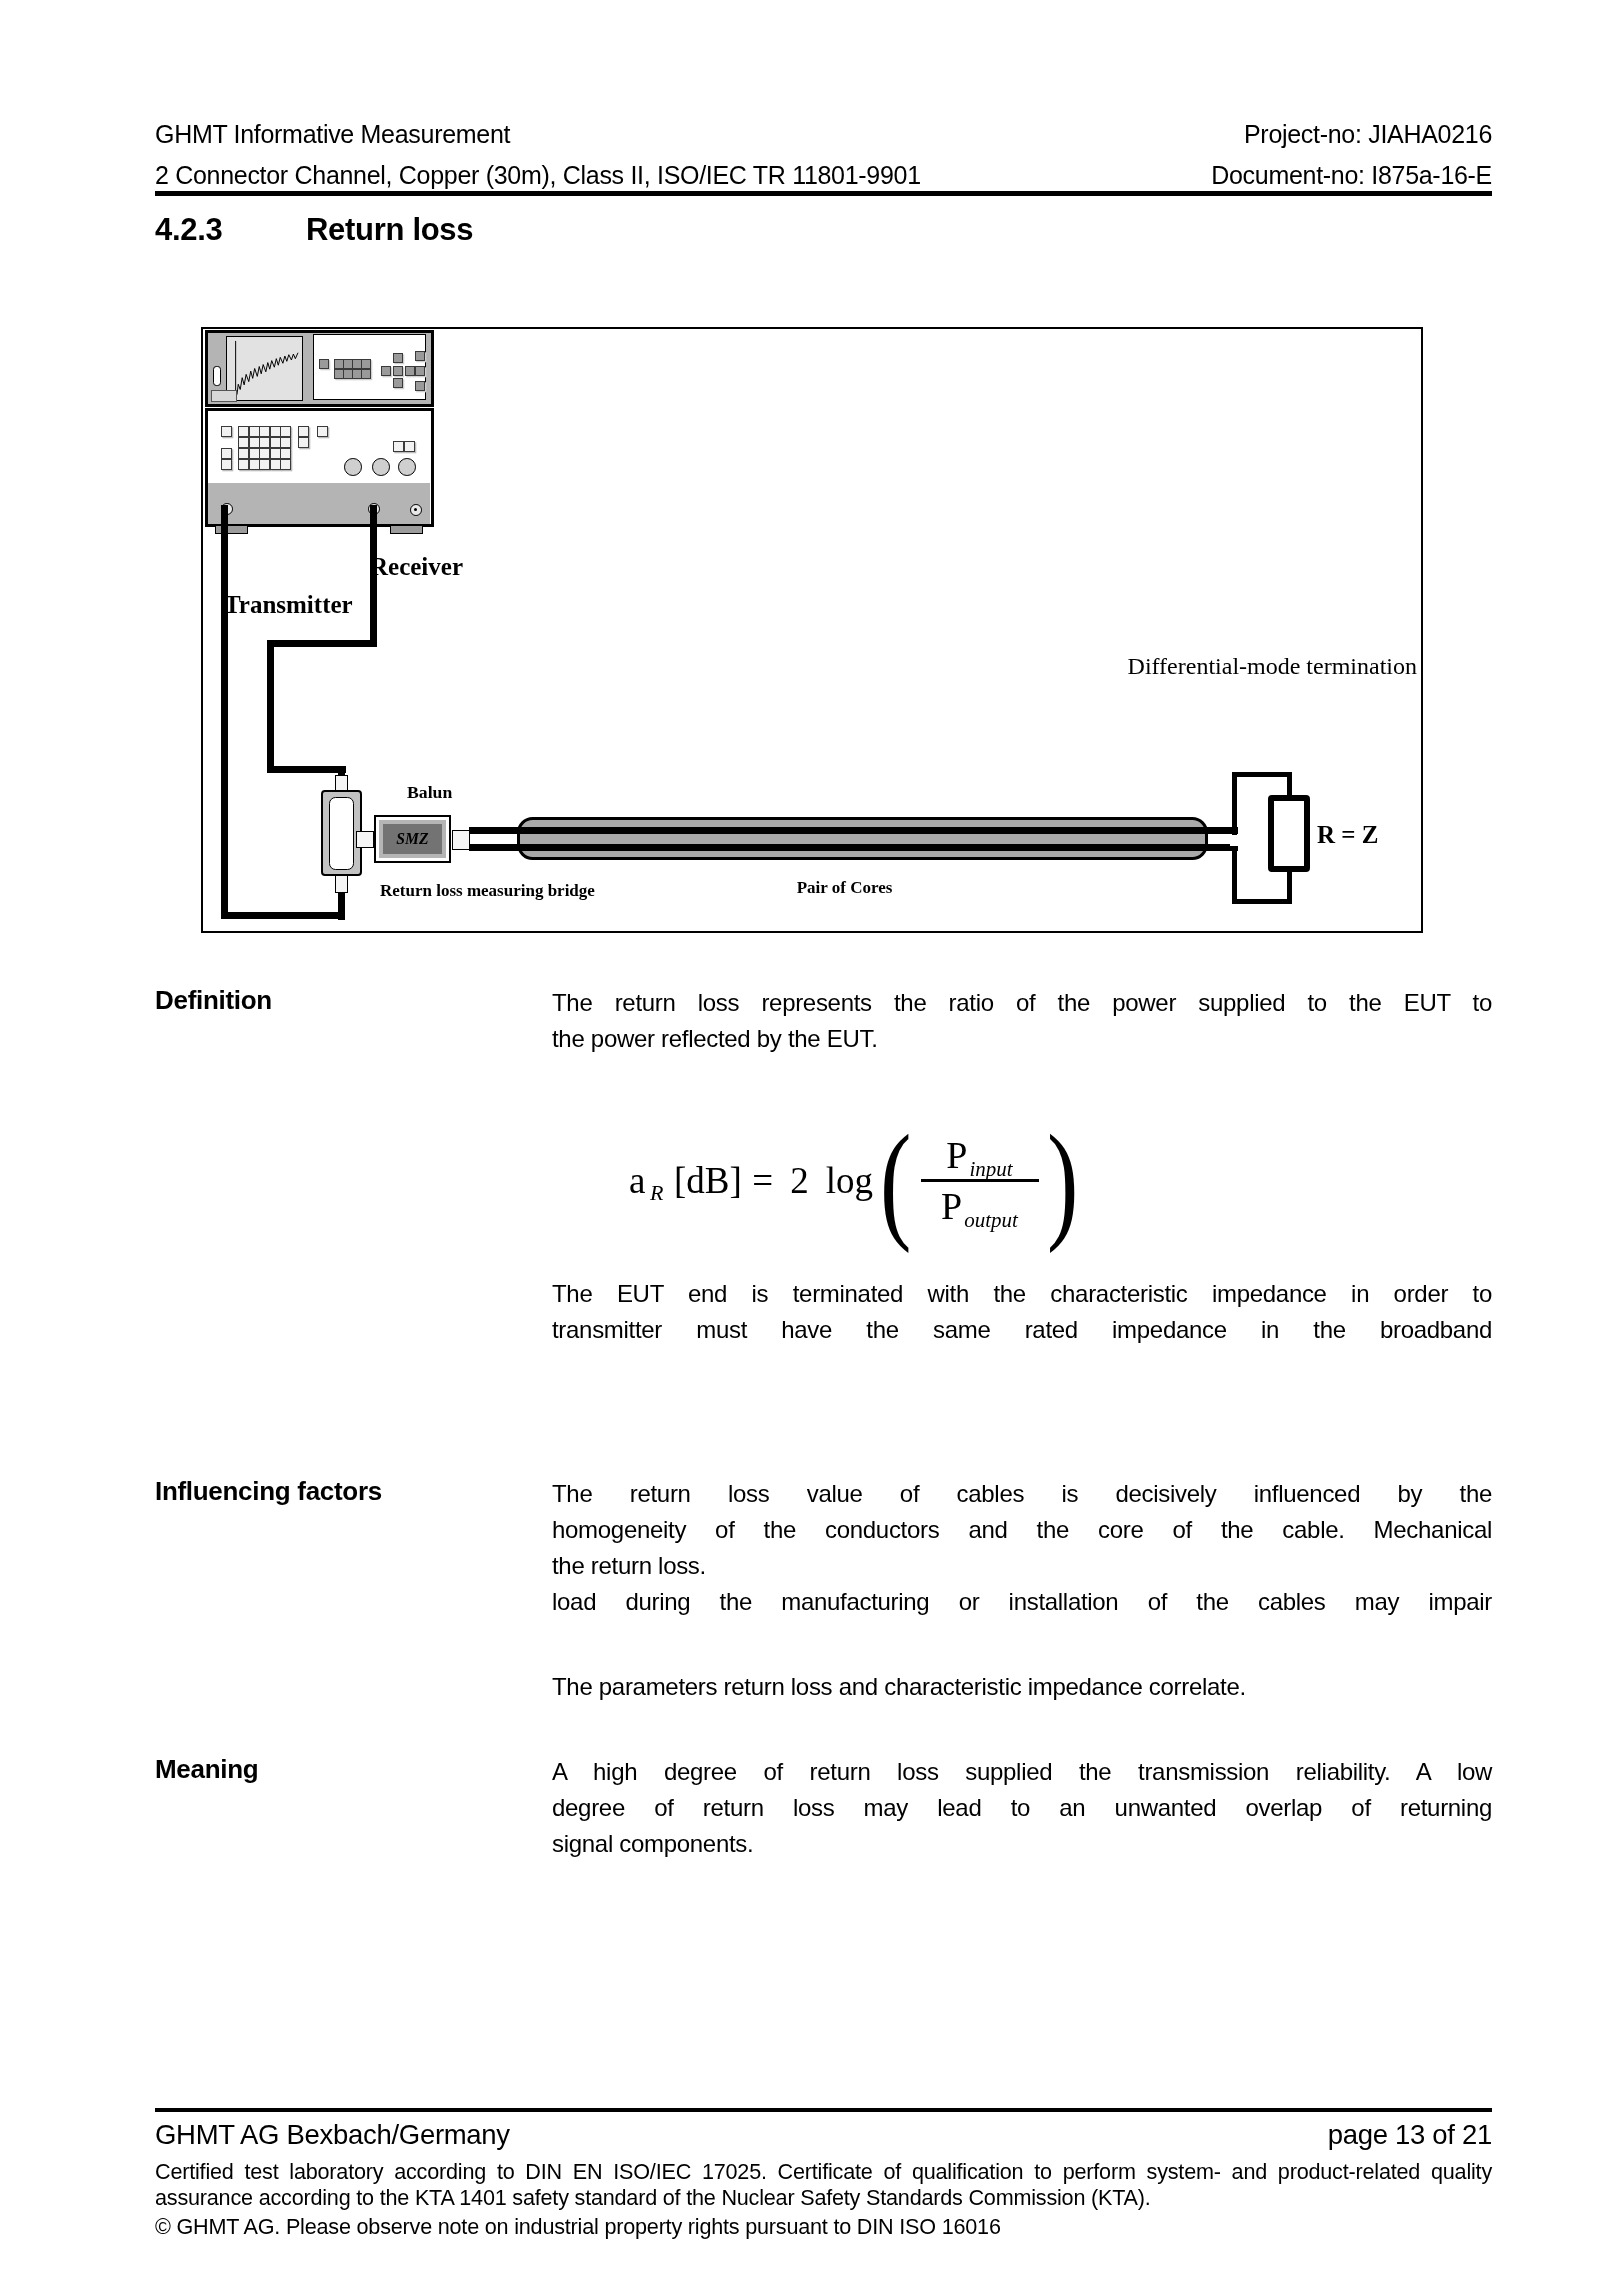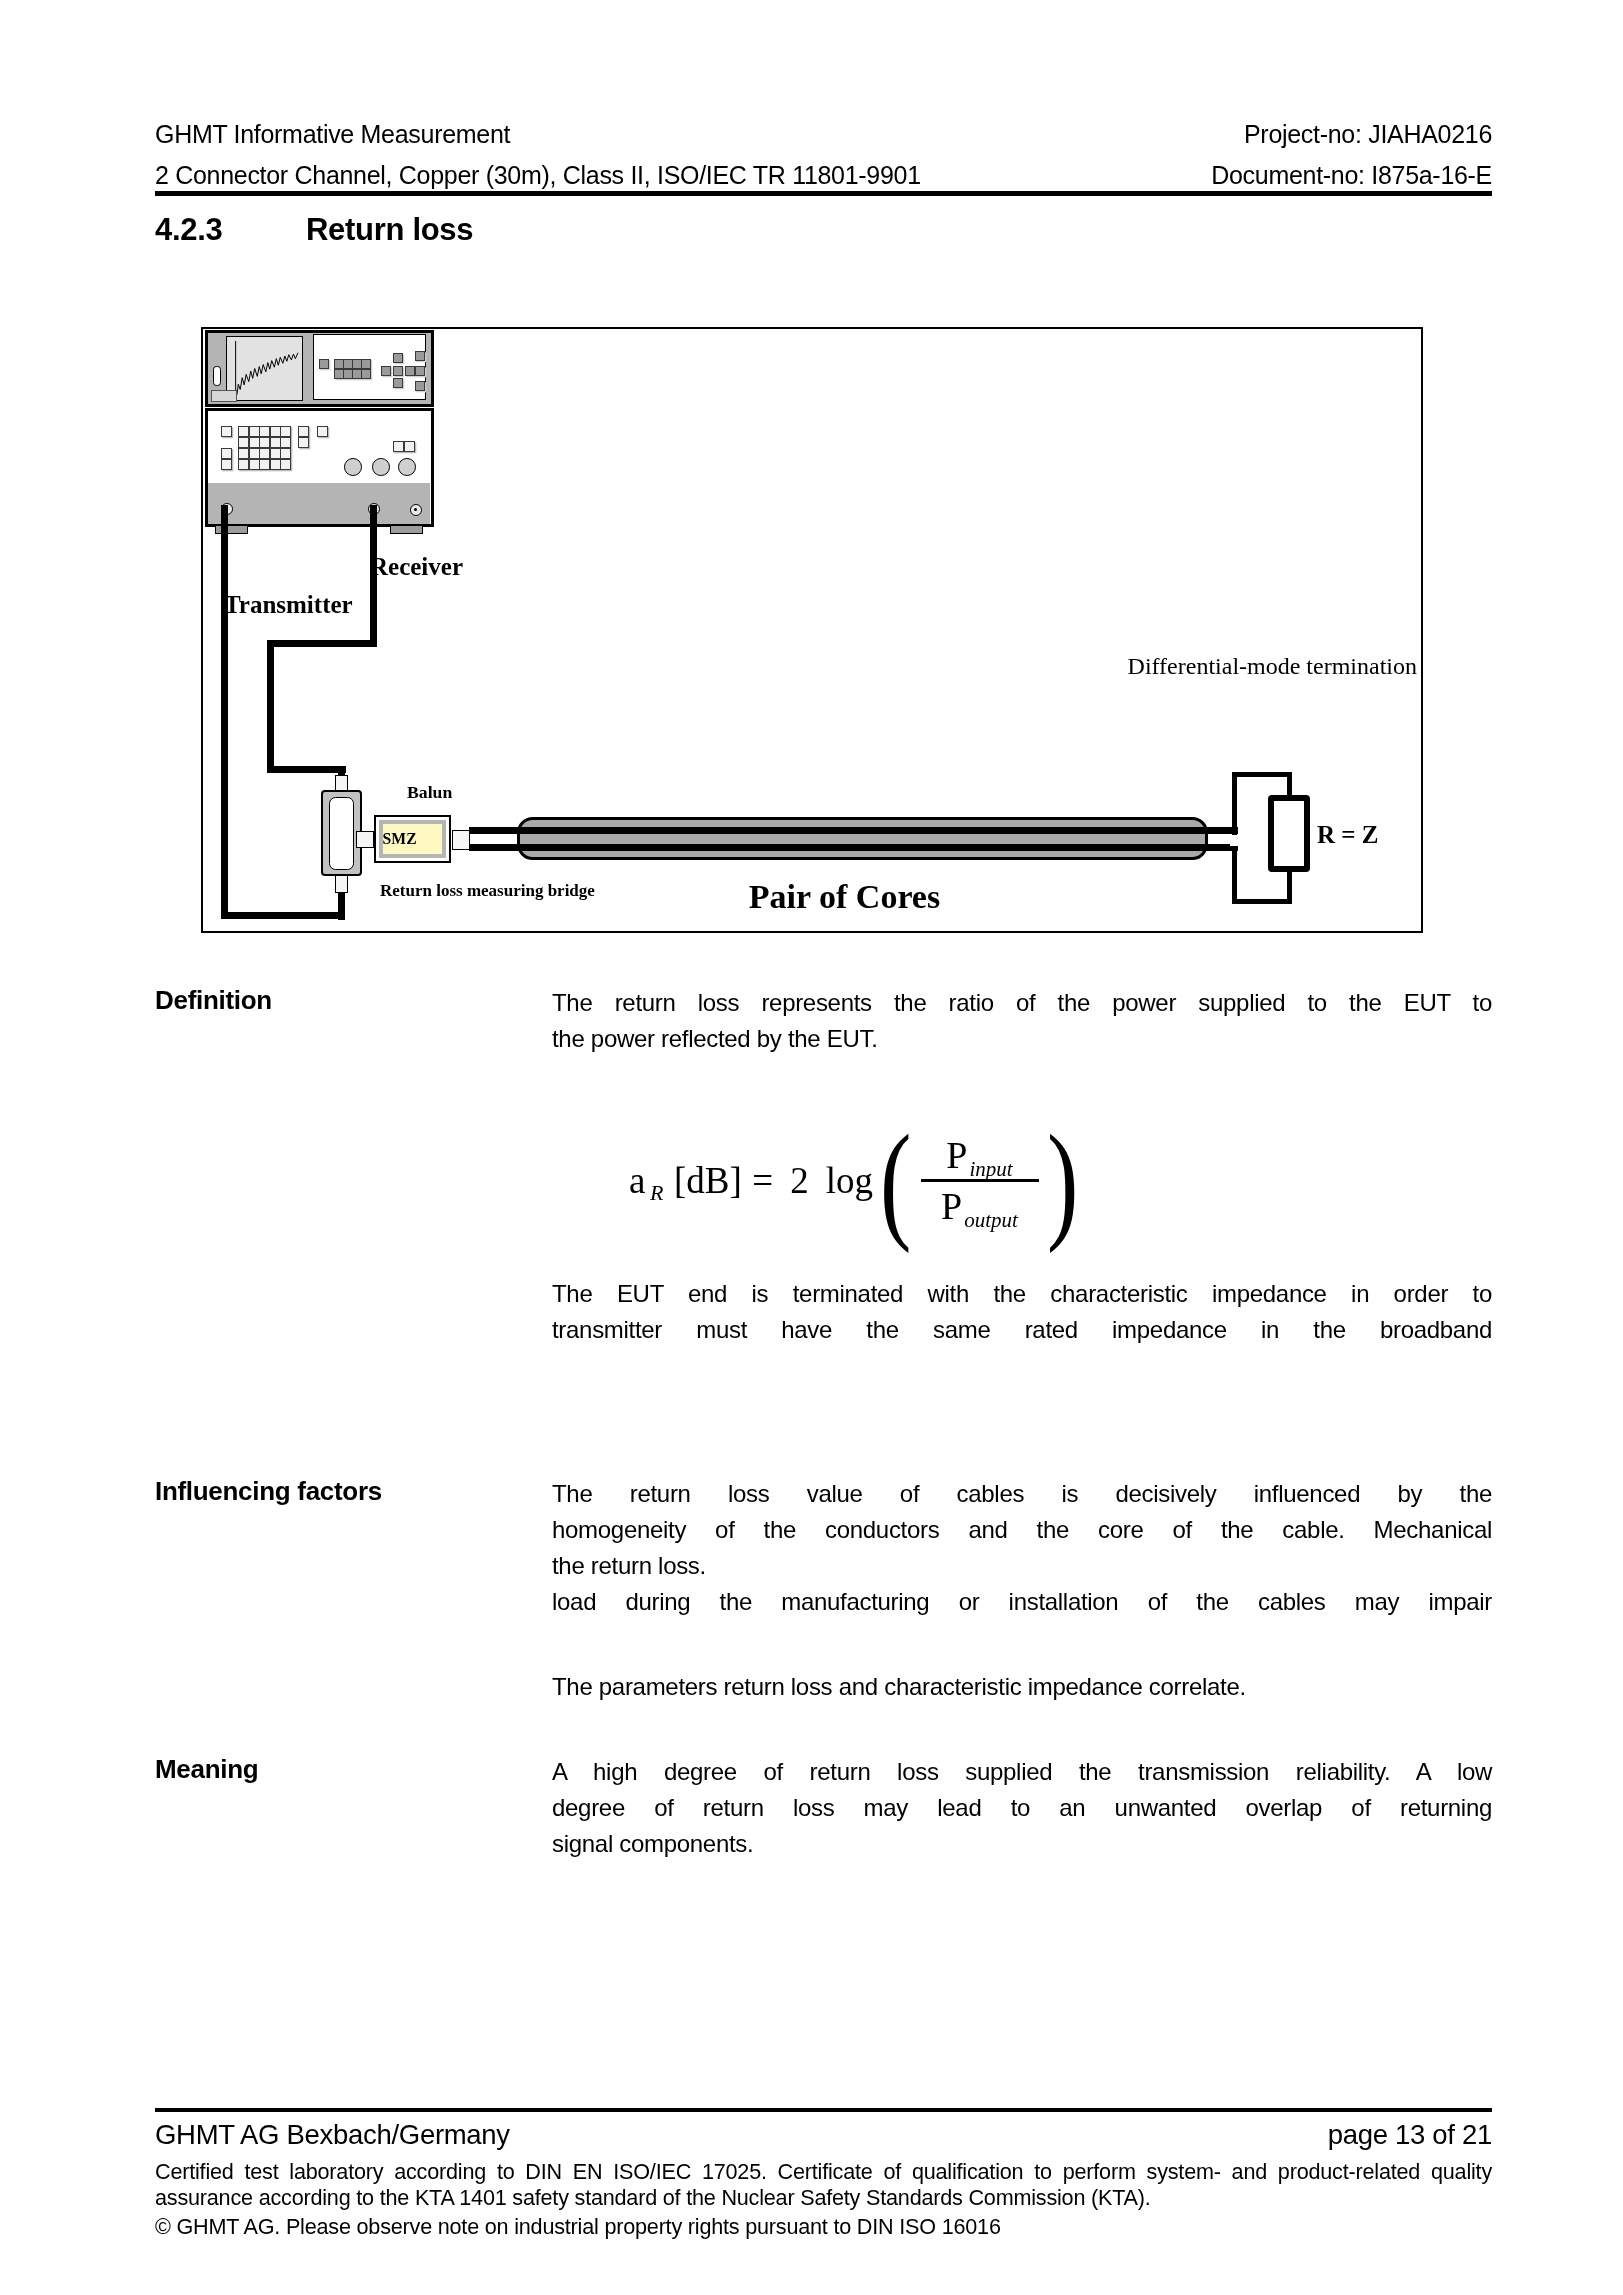--- a/index.html
+++ b/index.html
@@ -33,22 +33,22 @@
   .knob{position:absolute;width:15.7px;height:15.7px;border-radius:50%;background:#cfcfcf;border:1.3px solid #000;}
   .port{position:absolute;width:9.8px;height:9.8px;border-radius:50%;background:#e8e8e8;border:1.3px solid #000;}
   .port::after{content:"";position:absolute;left:2.6px;top:2.6px;width:3.3px;height:3.3px;border-radius:50%;background:#000;}
   .foot{position:absolute;background:#9c9c9c;border:1.3px solid #000;box-sizing:border-box;}
 
   
   .bridge{position:absolute;left:321px;top:790px;width:41px;height:86px;background:#c2c2c2;border:2px solid #000;border-radius:3.9px;box-sizing:border-box;}
   .bridge-in{position:absolute;left:5.9px;top:5.2px;width:23.6px;height:71px;background:#fff;border:1.3px solid #000;border-radius:6.5px;}
   .stub{position:absolute;background:#f5f5f5;border:1.3px solid #000;box-sizing:border-box;}
   .balun{position:absolute;left:374px;top:815px;width:77px;height:48px;background:#fff;border:2px solid #000;box-sizing:border-box;}
-  .balun-in{position:absolute;left:2.6px;top:2.6px;right:2.6px;bottom:2.6px;border:4.6px solid #b5b5b5;background:#fef9c3;
-            display:flex;align-items:center;}
+  .balun-in{position:absolute;left:2.6px;top:2.6px;right:2.6px;bottom:2.6px;border:4.6px solid #b5b5b5;background:#737373;
+            display:flex;align-items:center;justify-content:center;font-style:italic;}
   .smz{font-family:"Liberation Serif",serif;font-weight:bold;font-size:15.7px;}
 
   
   .cable{position:absolute;left:517px;top:817px;width:691px;height:43px;background:#a9a9a9;border:3.3px solid #000;border-radius:15.7px;box-sizing:border-box;}
   .core{position:absolute;left:469px;width:769px;height:7.2px;background:#000;}
   .loop{position:absolute;left:1232px;top:772px;width:60px;height:132px;border:5.2px solid #000;box-sizing:border-box;}
   .loopgap{position:absolute;left:1230px;top:835px;width:7.9px;height:11px;background:#fff;}
   .resistor{position:absolute;left:1268px;top:795px;width:42px;height:77px;background:#fff;border:6.5px solid #000;border-radius:3.9px;box-sizing:border-box;}
 
   
@@ -194,21 +194,21 @@
   <div class="core" style="top:844px"></div>
   <div class="loop"></div>
   <div class="loopgap"></div>
   <div class="resistor"></div>
 
   <div class="dlabel" style="left:370px;top:554px;font-size:25px">Receiver</div>
   <div class="dlabel" style="left:224px;top:592px;font-size:25px">Transmitter</div>
   <div class="dlabel" style="left:1060px;top:654px;width:357px;font-size:24px;font-weight:normal;text-align:right">Differential-mode termination</div>
   <div class="dlabel" style="left:407px;top:783px;font-size:17.7px">Balun</div>
   <div class="dlabel" style="left:380px;top:882px;font-size:17px">Return loss measuring bridge</div>
-  <div class="dlabel" style="left:694px;top:879px;width:301px;font-size:34px;text-align:center">Pair of Cores</div>
+  <div class="dlabel" style="left:694px;top:879px;width:301px;font-size:17px;text-align:center">Pair of Cores</div>
   <div class="dlabel" style="left:1317px;top:822px;font-size:25px">R = Z</div>
 
   <div class="sect" style="top:985px">
     <div class="slabel">Definition</div>
     <div class="sbody">
         <div class="jline">The return loss represents the ratio of the power supplied to the EUT to</div>
         <div class="jline last">the power reflected by the EUT.</div>
       </div>
   </div>
 

